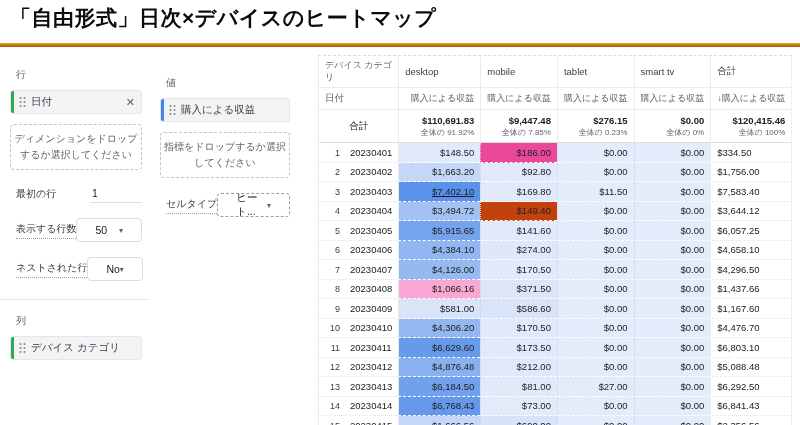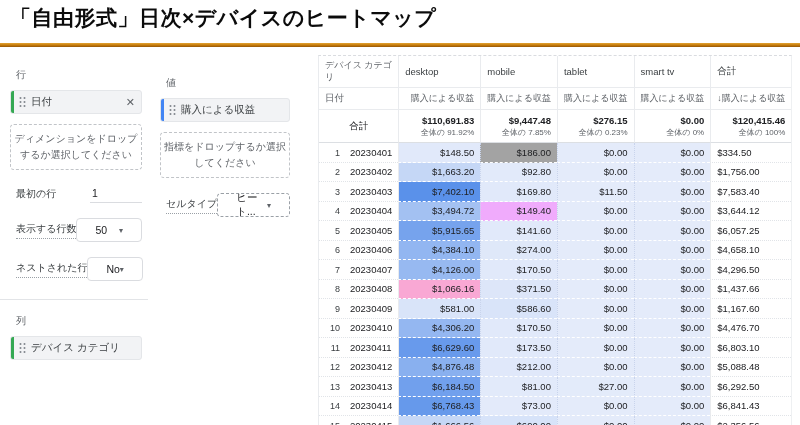--- a/index.html
+++ b/index.html
@@ -201,45 +201,45 @@
               <div class="share">全体の 0%</div>
             </td>
             <td>
               <div class="amount">$120,415.46</div>
               <div class="share">全体の 100%</div>
             </td>
           </tr>
           <tr class="drow">
             <td class="lbl-cell"><span class="rn">1</span><span class="dt">20230401</span></td>
             <td class="heat-cell heat-first" style="background: rgb(225, 233, 250);">$148.50</td>
-            <td class="heat-cell" style="background: #a3a3a3;">$186.00</td>
+            <td class="heat-cell" style="background: #ec4899;">$186.00</td>
             <td class="heat-cell" style="background: rgb(228, 235, 250);">$0.00</td>
             <td class="heat-cell" style="background: rgb(228, 235, 250);">$0.00</td>
             <td class="tot-cell">$334.50</td>
           </tr>
           <tr class="drow">
             <td class="lbl-cell"><span class="rn">2</span><span class="dt">20230402</span></td>
             <td class="heat-cell heat-first" style="background: rgb(197, 215, 246);">$1,663.20</td>
             <td class="heat-cell" style="background: rgb(226, 234, 250);">$92.80</td>
             <td class="heat-cell" style="background: rgb(228, 235, 250);">$0.00</td>
             <td class="heat-cell" style="background: rgb(228, 235, 250);">$0.00</td>
             <td class="tot-cell">$1,756.00</td>
           </tr>
           <tr class="drow">
             <td class="lbl-cell"><span class="rn">3</span><span class="dt">20230403</span></td>
-            <td class="heat-cell heat-first" style="background: rgb(90, 145, 234);">$7,402.10</td>
+            <td class="heat-cell heat-first" style="background: rgb(90, 145, 234); text-decoration: underline;">$7,402.10</td>
             <td class="heat-cell" style="background: rgb(225, 233, 250);">$169.80</td>
             <td class="heat-cell" style="background: rgb(228, 235, 250);">$11.50</td>
             <td class="heat-cell" style="background: rgb(228, 235, 250);">$0.00</td>
             <td class="tot-cell">$7,583.40</td>
           </tr>
           <tr class="drow">
             <td class="lbl-cell"><span class="rn">4</span><span class="dt">20230404</span></td>
             <td class="heat-cell heat-first" style="background: rgb(163, 193, 242);">$3,494.72</td>
-            <td class="heat-cell" style="background: #f0abfc; padding-left: 12px;">$149.40</td>
+            <td class="heat-cell" style="background: #c2410c; padding-left: 12px;">$149.40</td>
             <td class="heat-cell" style="background: rgb(228, 235, 250);">$0.00</td>
             <td class="heat-cell" style="background: rgb(228, 235, 250);">$0.00</td>
             <td class="tot-cell">$3,644.12</td>
           </tr>
           <tr class="drow">
             <td class="lbl-cell"><span class="rn">5</span><span class="dt">20230405</span></td>
             <td class="heat-cell heat-first" style="background: rgb(118, 163, 237);">$5,915.65</td>
             <td class="heat-cell" style="background: rgb(225, 233, 250);">$141.60</td>
             <td class="heat-cell" style="background: rgb(228, 235, 250);">$0.00</td>
             <td class="heat-cell" style="background: rgb(228, 235, 250);">$0.00</td>

